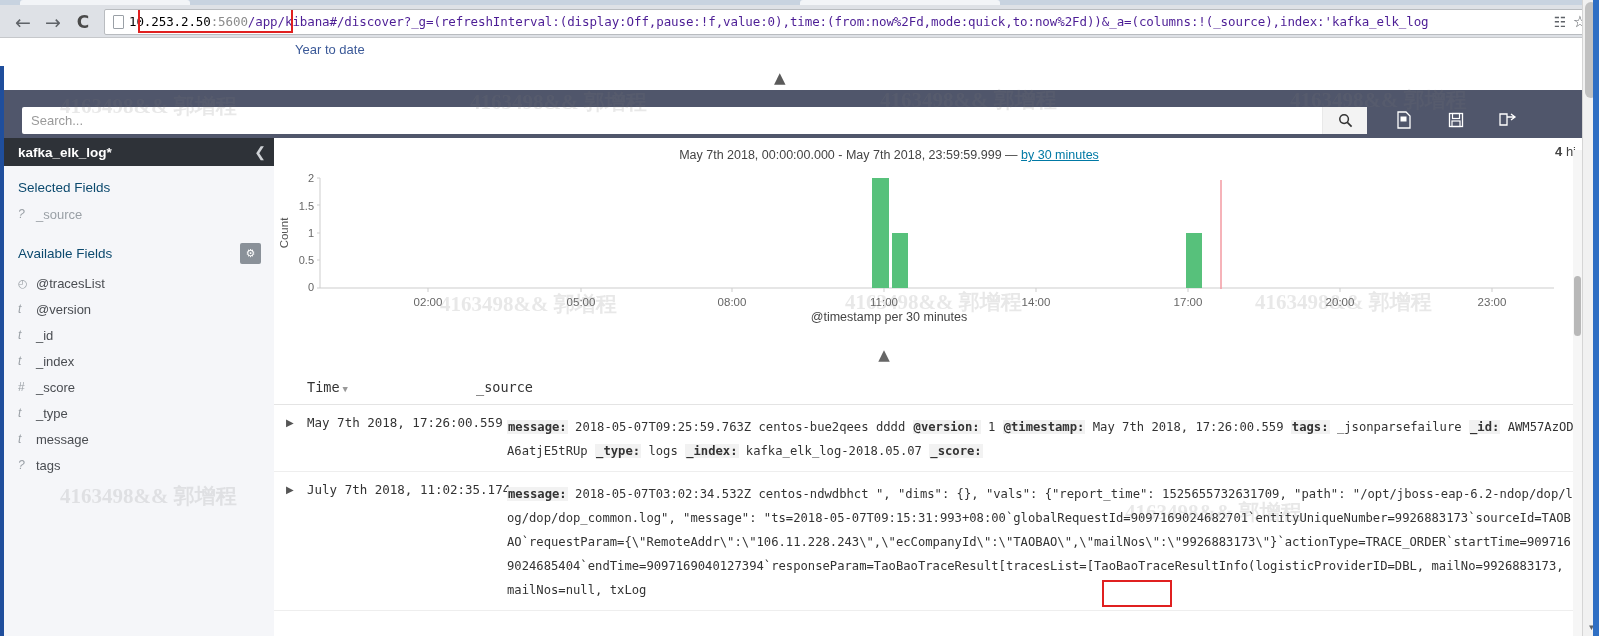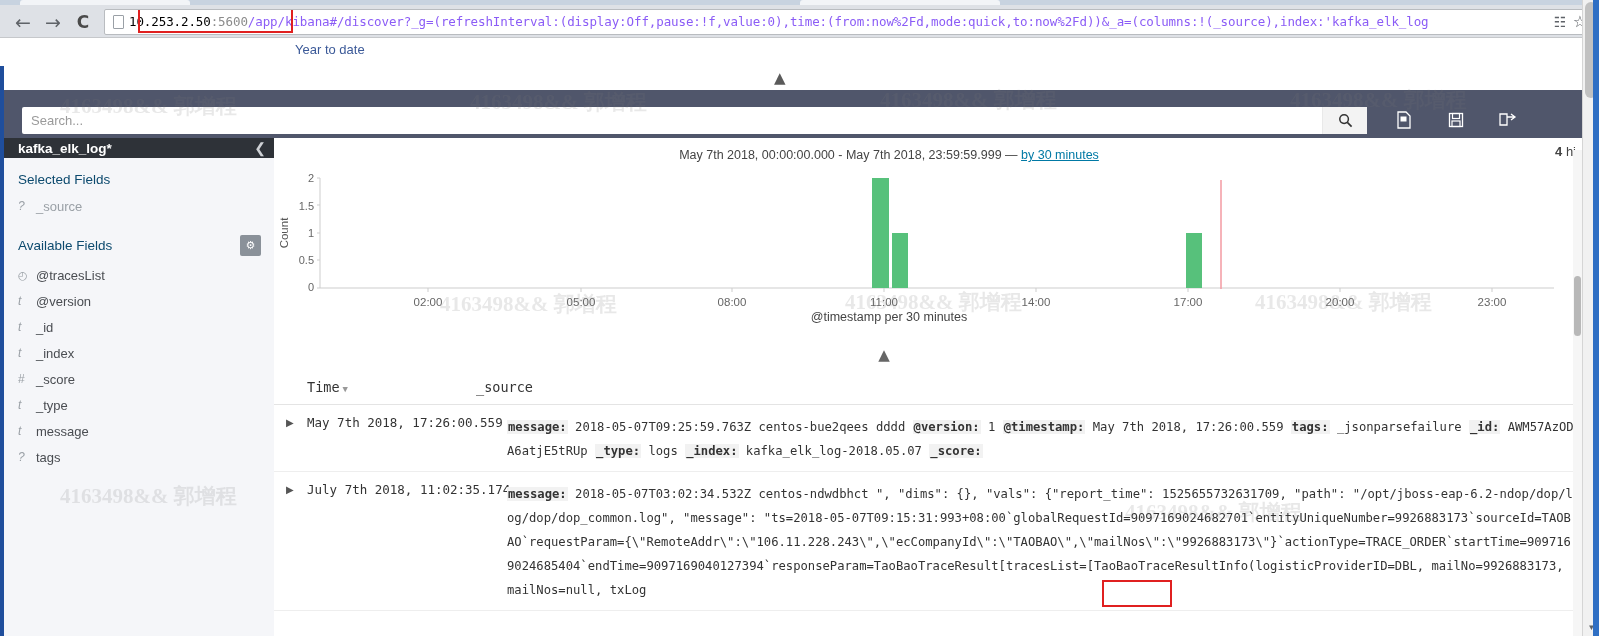--- a/index.html
+++ b/index.html
@@ -50,21 +50,21 @@
     content:"";position:absolute;left:3px;top:1px;width:9px;height:12px;
     border:1px solid #9aa0a6;border-radius:1px;background:#fff;
   }
   .url-text{
     white-space:nowrap;font-family:"DejaVu Sans Mono", monospace;
     font-size:12.5px;color:#202124;letter-spacing:-0.1px;
     flex:1 1 auto;overflow:hidden;
   }
   .url-host{color:#000000;}
   .url-port{color:#8b8b8b;}
-  .url-rest{color:#8b5cf6;}
+  .url-rest{color:#4c1d95;}
   .url-highlight{
     position:absolute;left:33px;top:-2px;width:155px;height:25px;
     border:2px solid #e02020;box-sizing:border-box;pointer-events:none;
   }
   .omni-right{
     display:flex;align-items:center;flex:0 0 auto;padding-right:3px;
   }
   .omni-icon{
     width:18px;height:18px;margin-left:2px;display:flex;align-items:center;
     justify-content:center;font-size:14px;color:#5f6368;
@@ -150,21 +150,21 @@
 
   
   .main-row{
     position:absolute;left:0;top:72px;width:1578px;height:498px;
   }
   .sidebar{
     position:absolute;left:0;top:0;width:270px;height:498px;
     background:#f5f6f9;
   }
   .sidebar-head{
-    height:20px;background:#2e3238;display:flex;align-items:center;
+    height:28px;background:#2e3238;display:flex;align-items:center;
     justify-content:space-between;padding:0 8px 0 14px;box-sizing:border-box;
   }
   .index-name{
     color:#ffffff;font-weight:bold;font-size:13.5px;
     font-family:"Liberation Sans", sans-serif;
   }
   .collapse-left{color:#cfd2d6;font-size:14px;font-family:"DejaVu Sans", sans-serif;}
   .field-section-title{
     margin:14px 0 6px 14px;font-size:13.5px;color:#0c4a6e;
   }

